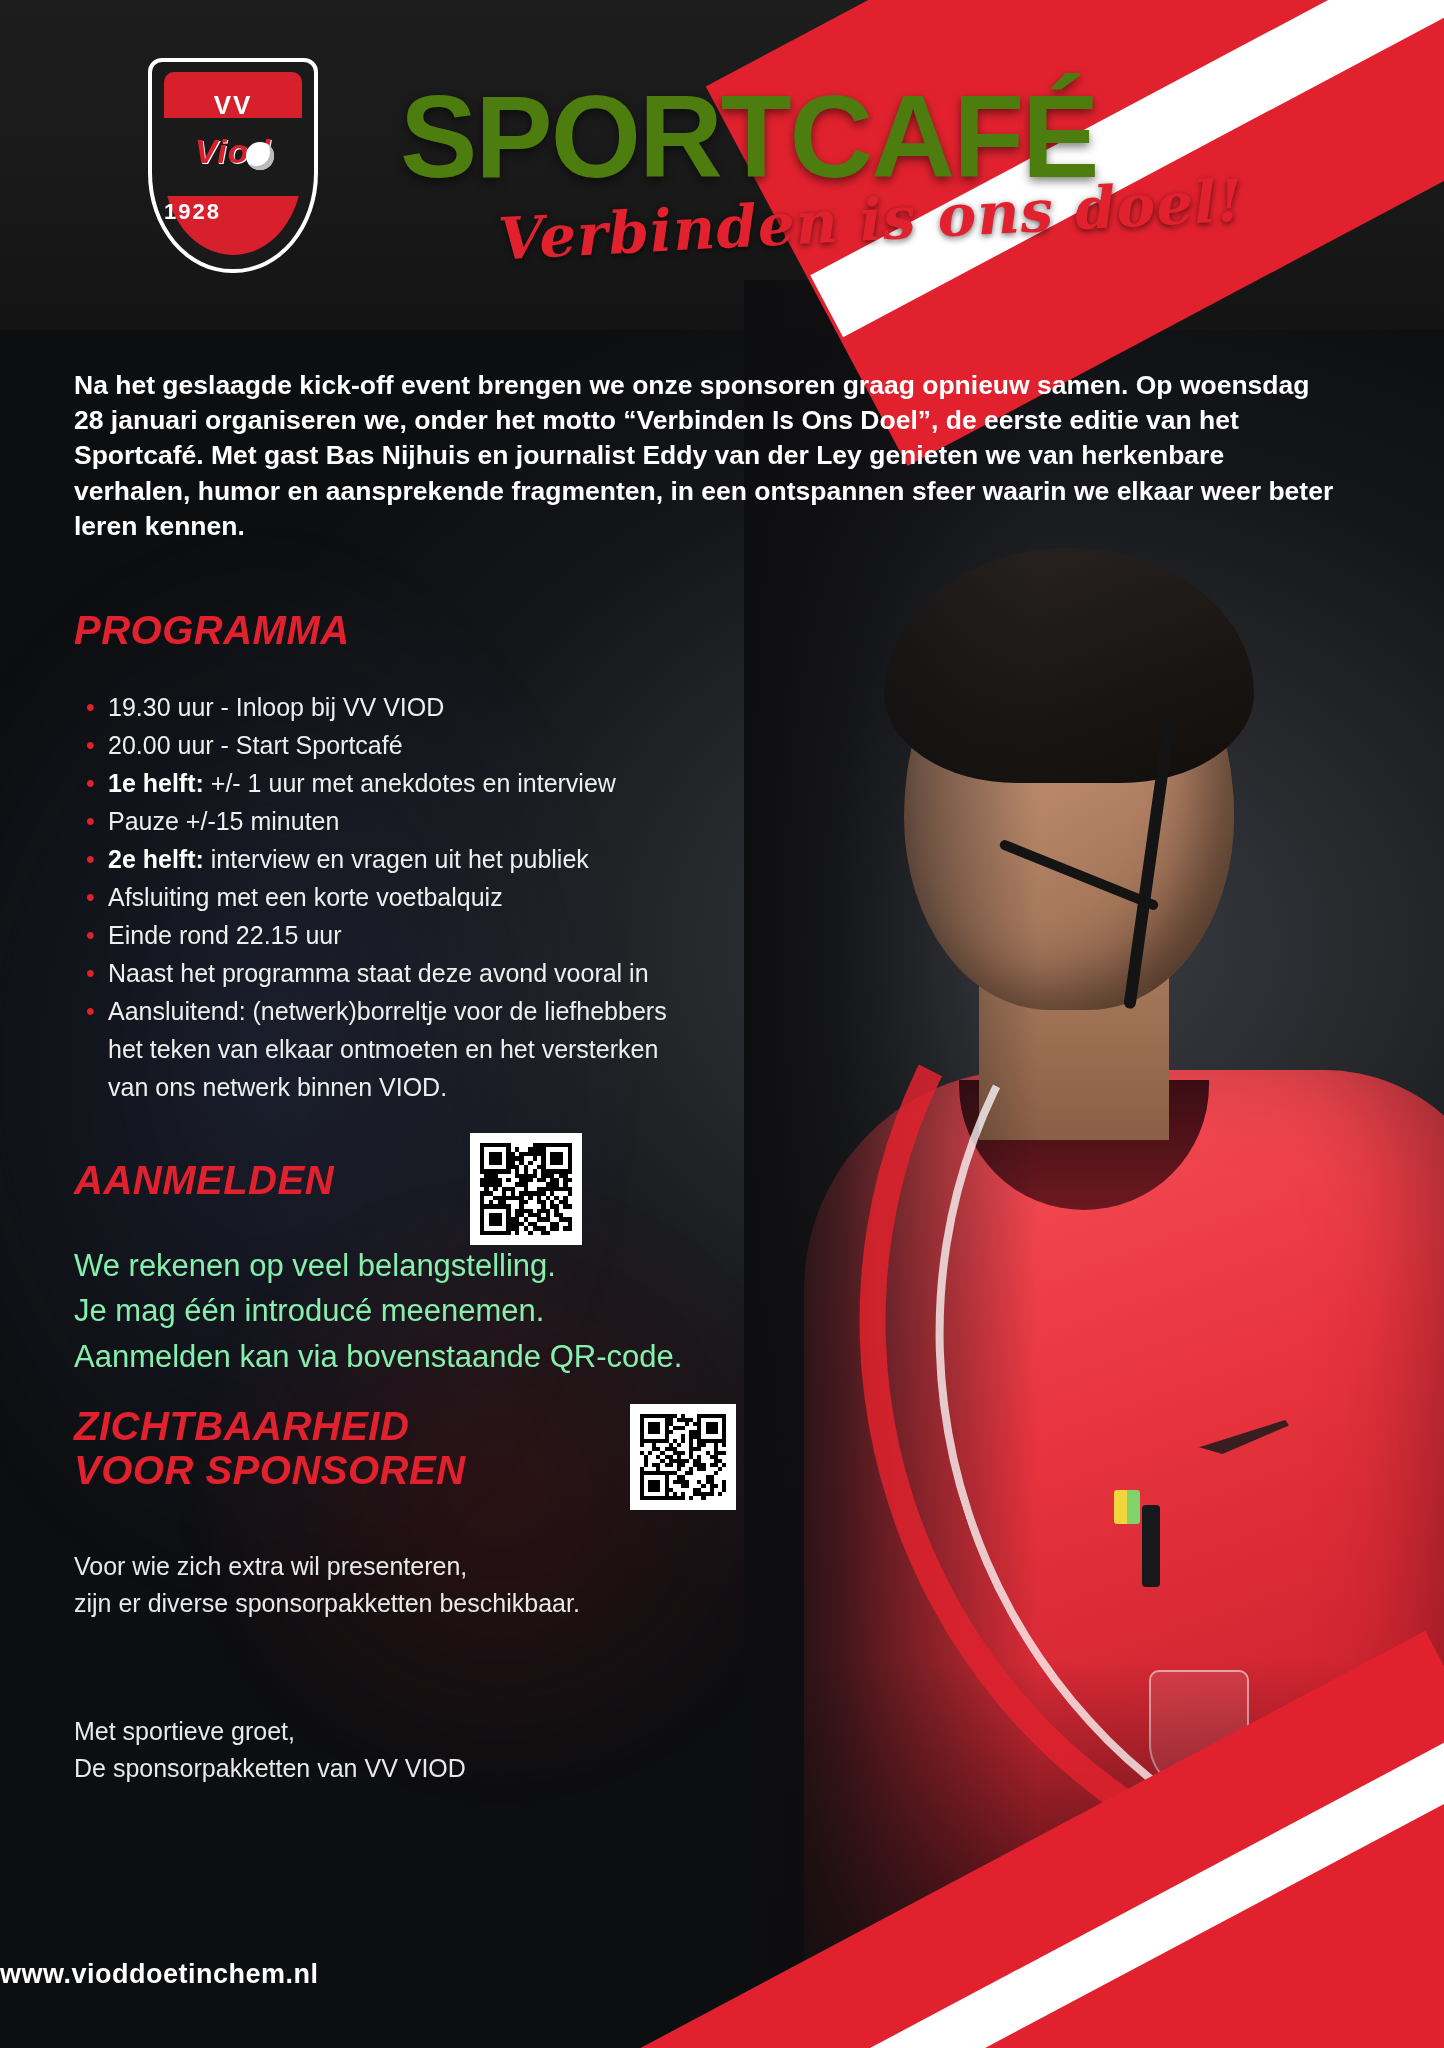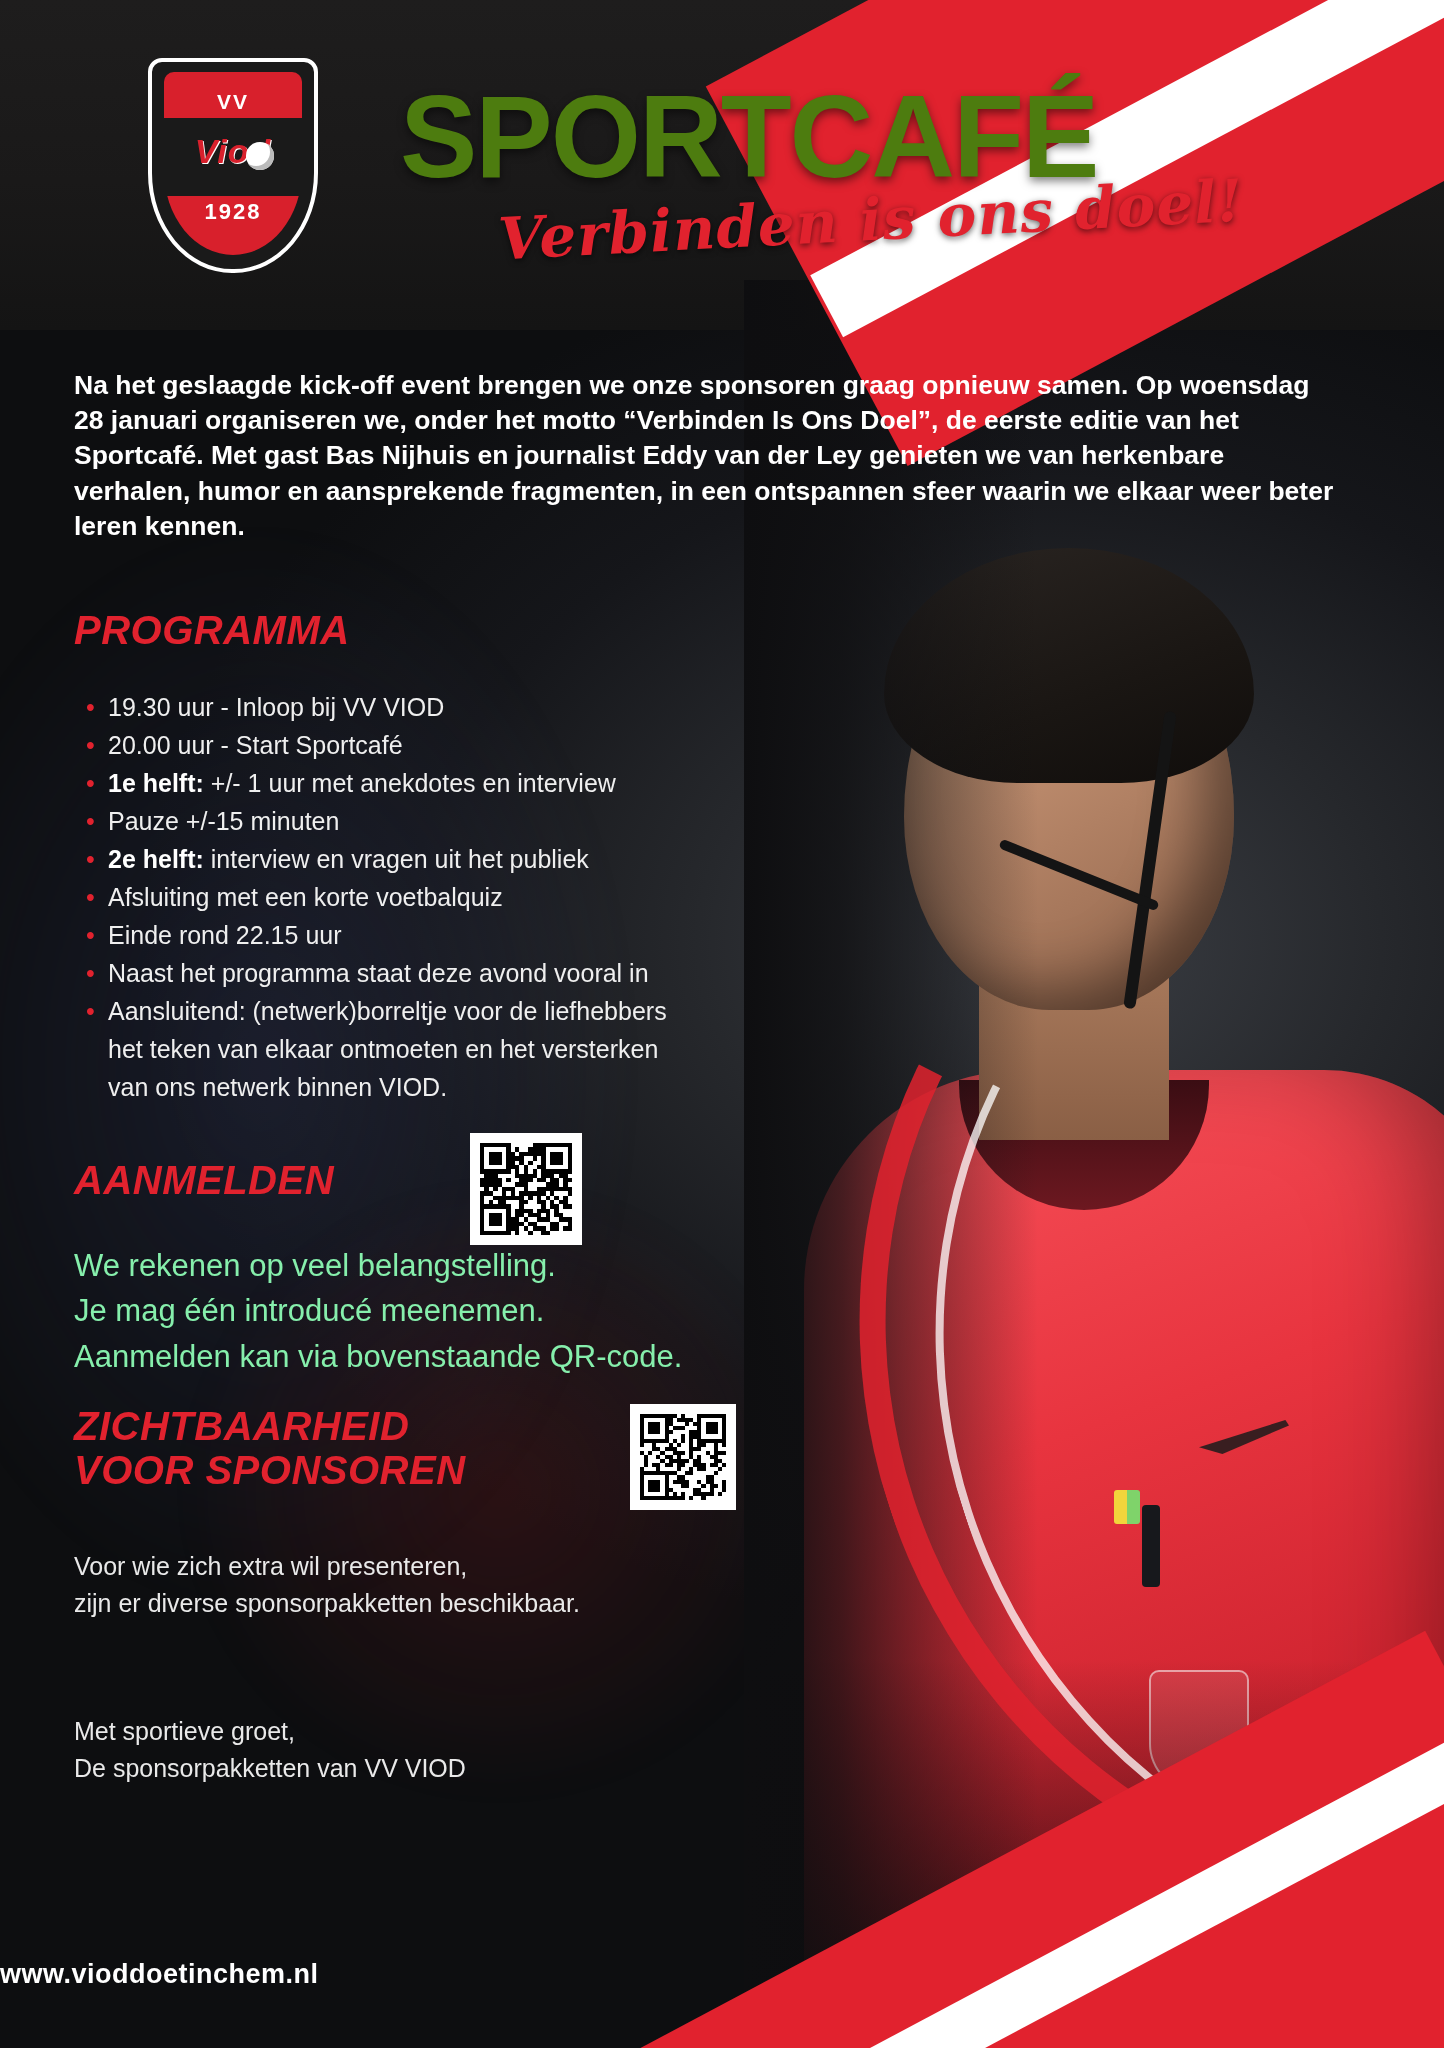--- a/index.html
+++ b/index.html
@@ -227,21 +227,21 @@
     left: 0; right: 0; top: 46px;
     height: 78px;
     background: #1a1a1a;
   }
   .crest-vv {
     position: absolute;
     left: 0; right: 0; top: 18px;
     text-align: center;
     color: #fff;
     font-weight: 700;
-    font-size: 21px;
+    font-size: 26px;
     letter-spacing: 2px;
   }
   .crest-name {
     position: absolute;
     left: 0; right: 0; top: 60px;
     text-align: center;
     color: #d8202c;
     font-style: italic;
     font-weight: 700;
     font-size: 34px;
@@ -252,21 +252,21 @@
     position: absolute;
     right: 28px; top: 70px;
     width: 28px; height: 28px;
     border-radius: 50%;
     background: #fff;
     box-shadow: inset -4px -4px 0 #bbb;
   }
   .crest-year {
     position: absolute;
     left: 0; right: 0; bottom: 30px;
-    text-align: center;
+    text-align: left;
     color: #fff;
     font-weight: 700;
     font-size: 22px;
     letter-spacing: 2px;
   }
   .title-main {
     position: absolute;
     left: 400px; top: 60px;
     color: #4d7c0f;
     font-size: 116px;

